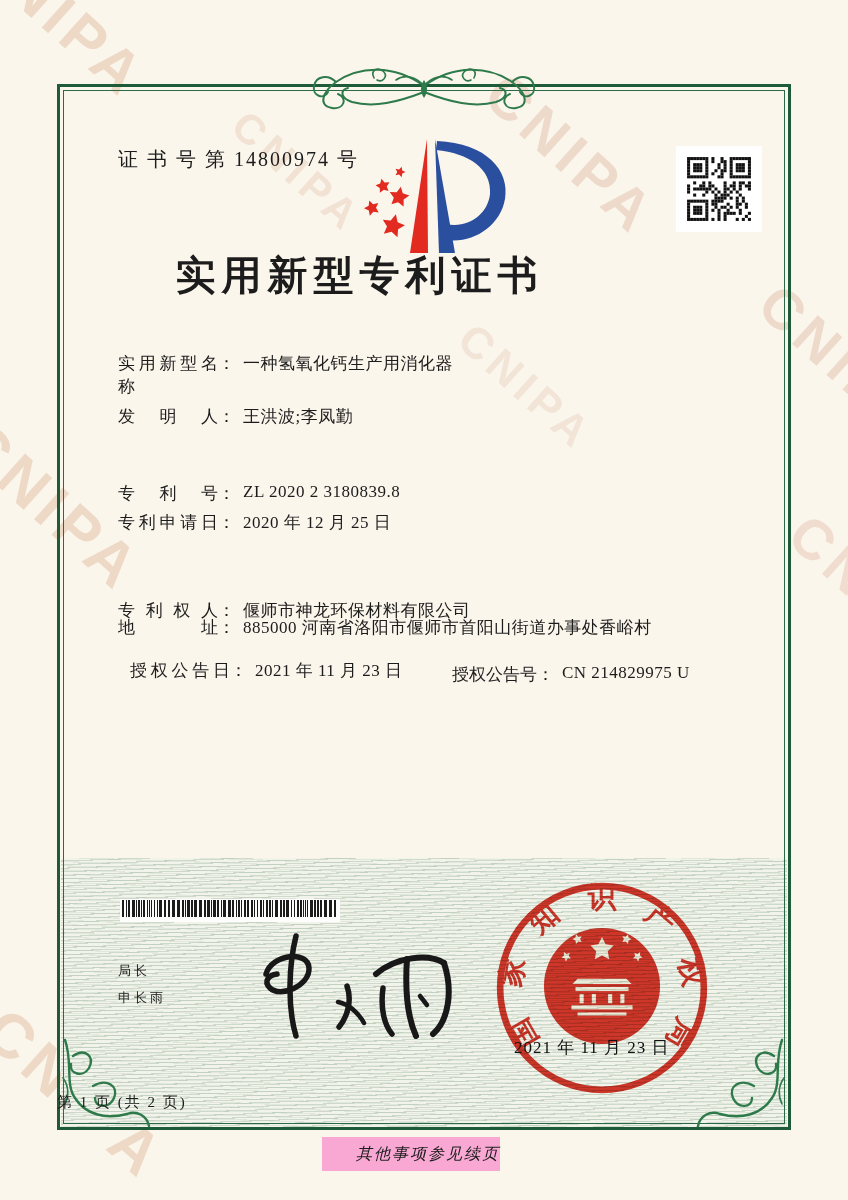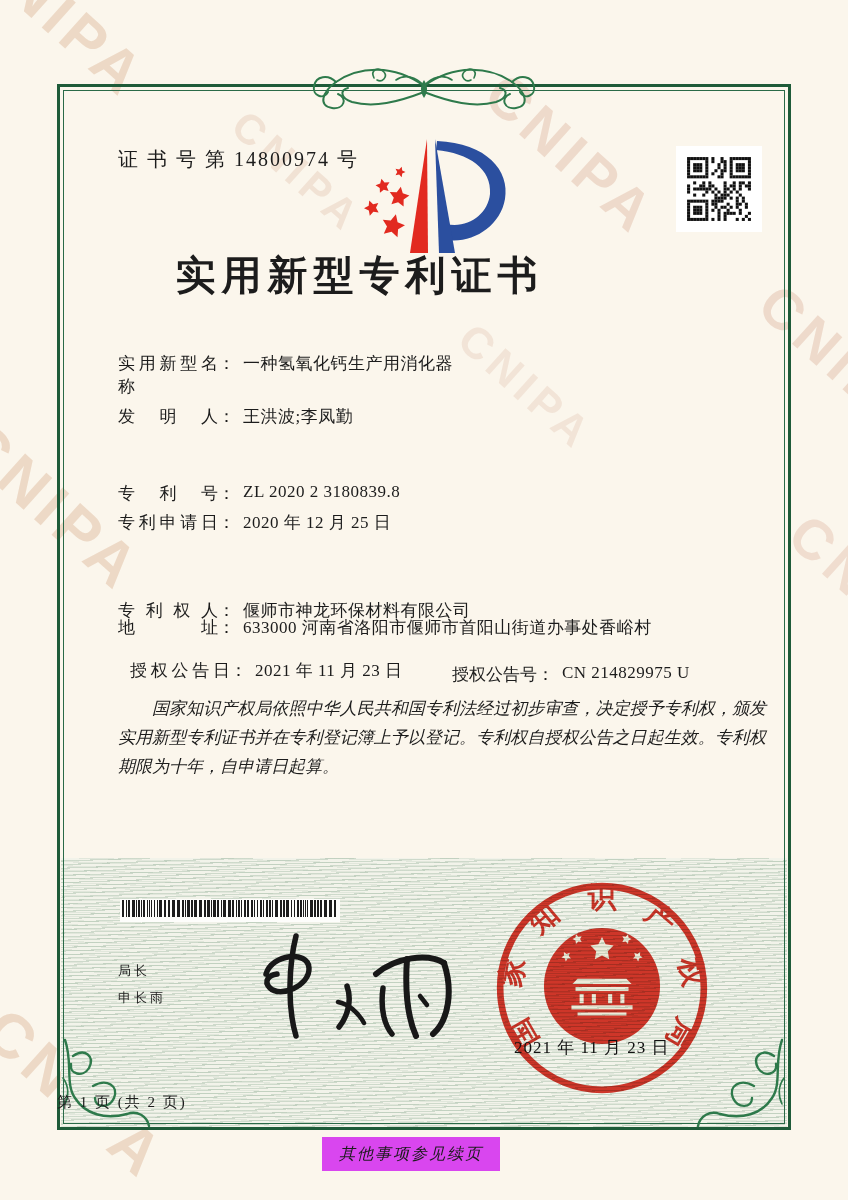--- a/index.html
+++ b/index.html
@@ -39,21 +39,21 @@
     font-size:17px; line-height:29px; font-style:italic; text-align:justify;}
   .body-text p{margin:0; text-indent:2em;}
   .barcode{position:absolute; left:120px; top:899px; background:#fdfdfb; padding:1px 2px;}
   .signer{position:absolute; left:118px; font-size:13px; letter-spacing:3px;}
   .signature{position:absolute; left:252px; top:928px;}
   .seal{position:absolute; left:492px; top:878px; opacity:.93; mix-blend-mode:multiply;}
   .seal-date{position:absolute; left:514px; top:1036px; font-size:17px; letter-spacing:1px; color:#111; z-index:5;}
   .page-info{position:absolute; left:57px; top:1093px; width:728px; text-align:left;
     font-size:15px; letter-spacing:2px;}
   .footer-note{position:absolute; left:322px; top:1137px; width:178px; height:34px;
-    background:#d946ef; text-align:center; line-height:34px; font-size:16px;
+    background:#f9a8d4; text-align:right; line-height:34px; font-size:16px;
     letter-spacing:2px; font-style:italic;}
   .flourish-top{position:absolute; left:274px; top:56px;}
   .flourish-bl{position:absolute; left:57px; top:1038px;}
   .flourish-br{position:absolute; left:694px; top:1038px; transform:scaleX(-1);}
 </style>
 </head>
 <body>
 
 <div class="page">
 
@@ -350,31 +350,30 @@
   <div class="row" style="top:482px;">
     <span class="f-label">专利号</span><span class="f-colon">：</span><span class="f-value">ZL 2020 2 3180839.8</span>
   </div>
   <div class="row" style="top:511px;">
     <span class="f-label">专利申请日</span><span class="f-colon">：</span><span class="f-value">2020 年 12 月 25 日</span>
   </div>
   <div class="row" style="top:563px;margin-top:36px;">
     <span class="f-label">专利权人</span><span class="f-colon">：</span><span class="f-value">偃师市神龙环保材料有限公司</span>
   </div>
   <div class="row" style="top:616px;">
-    <span class="f-label">地址</span><span class="f-colon">：</span><span class="f-value">633000 河南省洛阳市偃师市首阳山街道办事处香峪村</span>
+    <span class="f-label">地址</span><span class="f-colon">：</span><span class="f-value">885000 河南省洛阳市偃师市首阳山街道办事处香峪村</span>
   </div>
   <div class="row" style="top:659px;margin-left:12px;">
     <span class="f-label">授权公告日</span><span class="f-colon">：</span><span class="f-value">2021 年 11 月 23 日</span>
     <span class="grant-col">
       <span>授权公告号</span><span>：</span><span class="f-value">CN 214829975 U</span>
     </span>
   </div>
 
   <div class="body-text">
-    <p>国家知识产权局依照中华人民共和国专利法经过初步审查，决定授予专利权，颁发实用新型专利证书并在专利登记簿上予以登记。专利权自授权公告之日起生效。专利权期限为十年，自申请日起算。</p>
   </div>
 
   <div class="barcode">
     <svg id="barcode-svg" width="216" height="17" viewBox="0 0 216 17">
         <rect x="0" y="0" width="2" height="17" fill="#1c1c1c"></rect>
         <rect x="4" y="0" width="1" height="17" fill="#1c1c1c"></rect>
         <rect x="6" y="0" width="2" height="17" fill="#1c1c1c"></rect>
         <rect x="10" y="0" width="3" height="17" fill="#1c1c1c"></rect>
         <rect x="14" y="0" width="1" height="17" fill="#1c1c1c"></rect>
         <rect x="16" y="0" width="2" height="17" fill="#1c1c1c"></rect>

